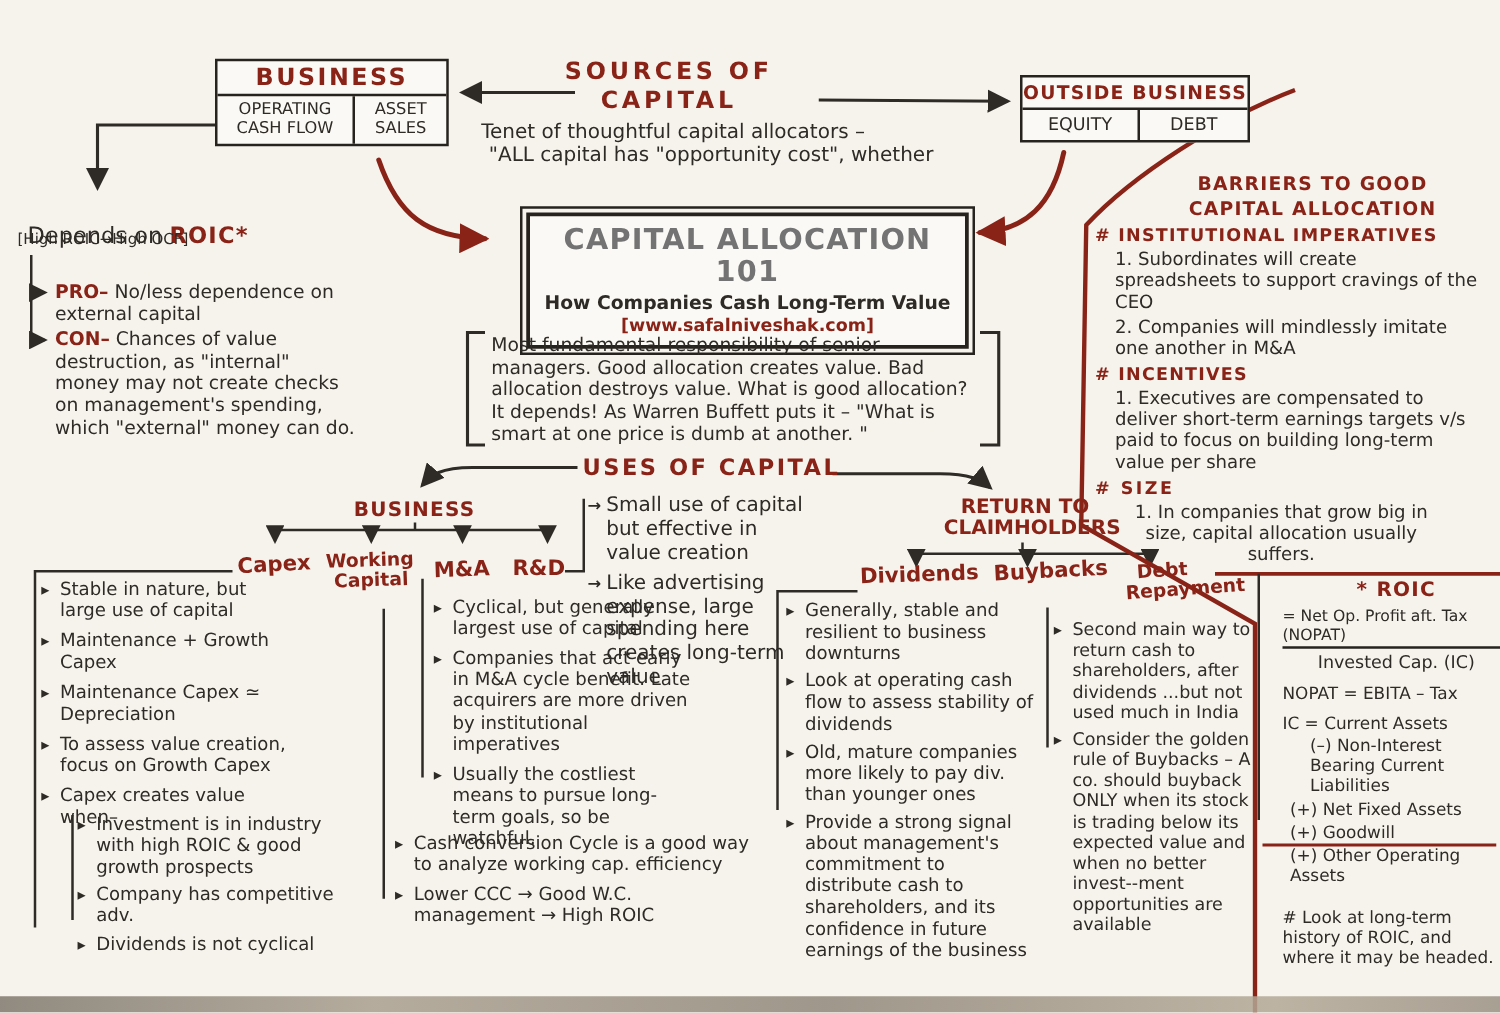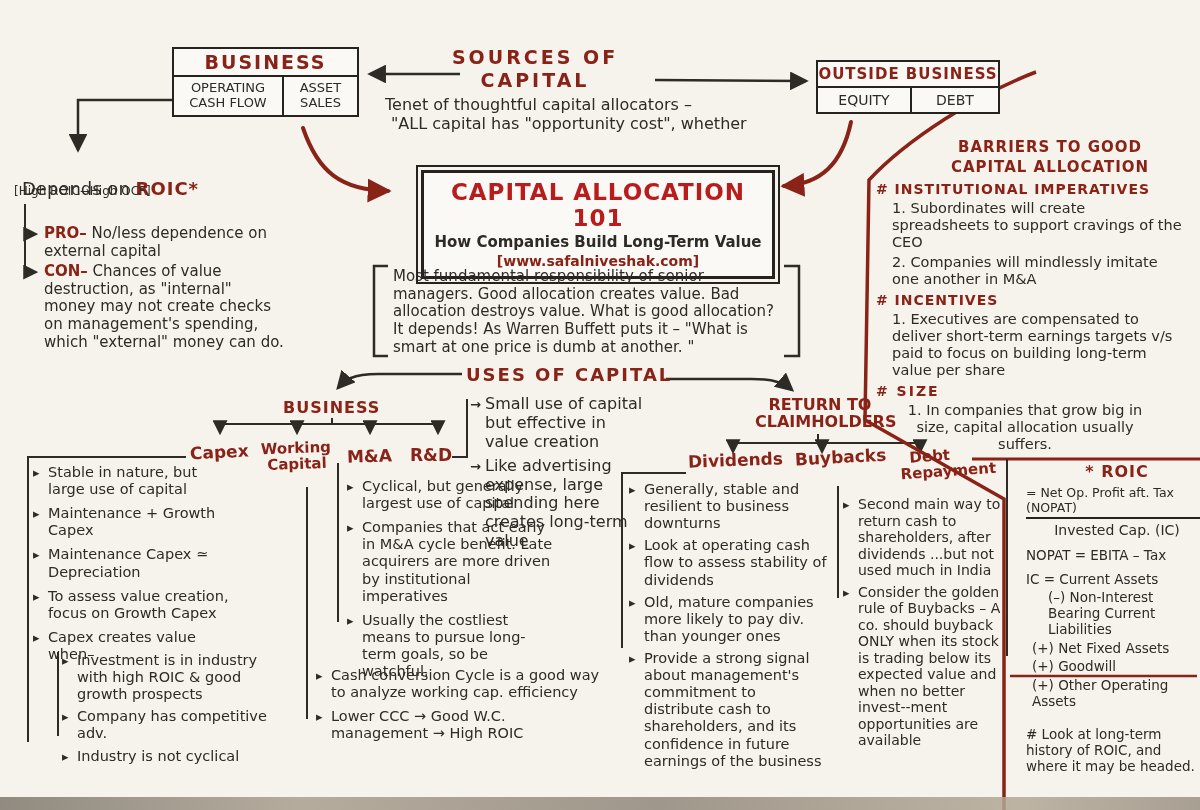--- a/index.html
+++ b/index.html
@@ -18,21 +18,21 @@
   
   .srcbox{border:2px solid #26221e;background:#fbf9f5;z-index:2;}
   .srcbox .bt{font-weight:bold;color:#8a2317;text-align:center;border-bottom:2px solid #26221e;letter-spacing:2px;}
   .cells{display:flex;}
   .cells .c{text-align:center;font-size:13px;line-height:1.15;padding:4px 2px;}
   .cells .c + .c{border-left:2px solid #26221e;}
 
   .title-main{font-weight:bold;color:#8a2317;font-size:19px;letter-spacing:3px;text-align:center;line-height:1.2;}
 
   .cabox{border:3px solid #26221e;outline:2px solid #26221e;outline-offset:3px;background:#fbf9f5;text-align:center;padding:6px 10px 7px;z-index:2;}
-  .cabox .t1{font-weight:bold;color:#b91c1c;font-size:23px;letter-spacing:1px;text-align:center;}
+  .cabox .t1{font-weight:bold;color:#737373;font-size:23px;letter-spacing:1px;text-align:center;}
   .cabox .t2{font-weight:bold;font-size:15px;margin-top:2px;}
   .cabox .t3{color:#8a2317;font-size:14px;font-weight:bold;margin-top:2px;}
 
   .lbl{font-weight:bold;color:#8a2317;z-index:2;line-height:1.05;}
 
   ul.hand{list-style:none;margin:0;padding:0;}
   ul.hand li{position:relative;padding-left:15px;margin-bottom:7px;}
   ul.hand li .mk{position:absolute;left:0;top:0;}
   ul.hand li .mk::before{content:"\25B8";font-size:13px;color:#2e2a26;}
   ul.hand.open li .mk::before{content:"\2192";font-weight:bold;font-size:13px;}
@@ -121,21 +121,21 @@
   </div>
 </div>
 
 <div class="abs txt" style="left:385px;top:96px;font-size:16px;">
   <div>Tenet of thoughtful capital allocators –</div>
   <div style="margin-left:6px;">"ALL capital has "opportunity cost", whether</div>
 </div>
 
 <div class="abs cabox" style="left:421px;top:170px;width:328px;">
   <div class="t1">CAPITAL ALLOCATION 101</div>
-  <div class="t2">How Companies Build Long-Term Value</div>
+  <div class="t2">How Companies Cash Long-Term Value</div>
   <div class="t3">[www.safalniveshak.com]</div>
 </div>
 
 <div class="abs txt" style="left:22px;top:162px;font-size:18px;margin-top:16px;">
   <span>Depends on</span>
   <span class="red" style="font-weight:bold;letter-spacing:1px;">ROIC*</span>
 </div>
 <div class="abs txt" style="left:14px;top:184px;font-size:12px;">[High ROIC→High OCF]</div>
 
 <div class="abs txt" style="left:44px;top:225px;width:250px;font-size:15px;">
@@ -200,21 +200,21 @@
 <ul class="hand abs txt" style="left:33px;top:464px;width:196px;font-size:14.5px;">
   <li><span class="mk"></span><span>Stable in nature, but large use of capital</span></li>
   <li><span class="mk"></span><span>Maintenance + Growth Capex</span></li>
   <li><span class="mk"></span><span>Maintenance Capex ≃ Depreciation</span></li>
   <li><span class="mk"></span><span>To assess value creation, focus on Growth Capex</span></li>
   <li><span class="mk"></span><span>Capex creates value when–</span></li>
 </ul>
 <ul class="hand abs txt tight" style="left:62px;top:652px;width:222px;font-size:14.5px;">
   <li><span class="mk"></span><span>Investment is in industry with high ROIC &amp; good growth prospects</span></li>
   <li><span class="mk"></span><span>Company has competitive adv.</span></li>
-  <li><span class="mk"></span><span>Industry is not cyclical</span></li>
+  <li><span class="mk"></span><span>Dividends is not cyclical</span></li>
 </ul>
 
 <ul class="hand abs txt" style="left:347px;top:478px;width:212px;font-size:14.5px;">
   <li><span class="mk"></span><span>Cyclical, but generally largest use of capital</span></li>
   <li><span class="mk"></span><span>Companies that act early in M&amp;A cycle benefit. Late acquirers are more driven by institutional imperatives</span></li>
   <li><span class="mk"></span><span>Usually the costliest means to pursue long-term goals, so be watchful.</span></li>
 </ul>
 
 <ul class="hand abs txt" style="left:316px;top:667px;width:286px;font-size:14.5px;">
   <li><span class="mk"></span><span>Cash conversion Cycle is a good way to analyze working cap. efficiency</span></li>

